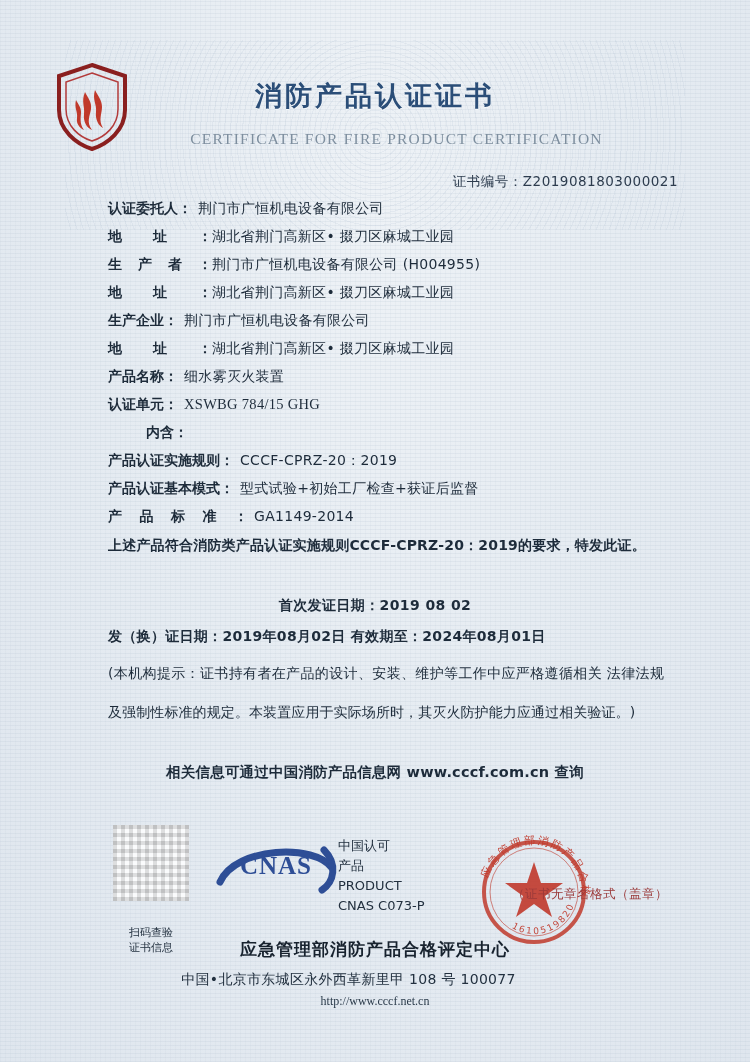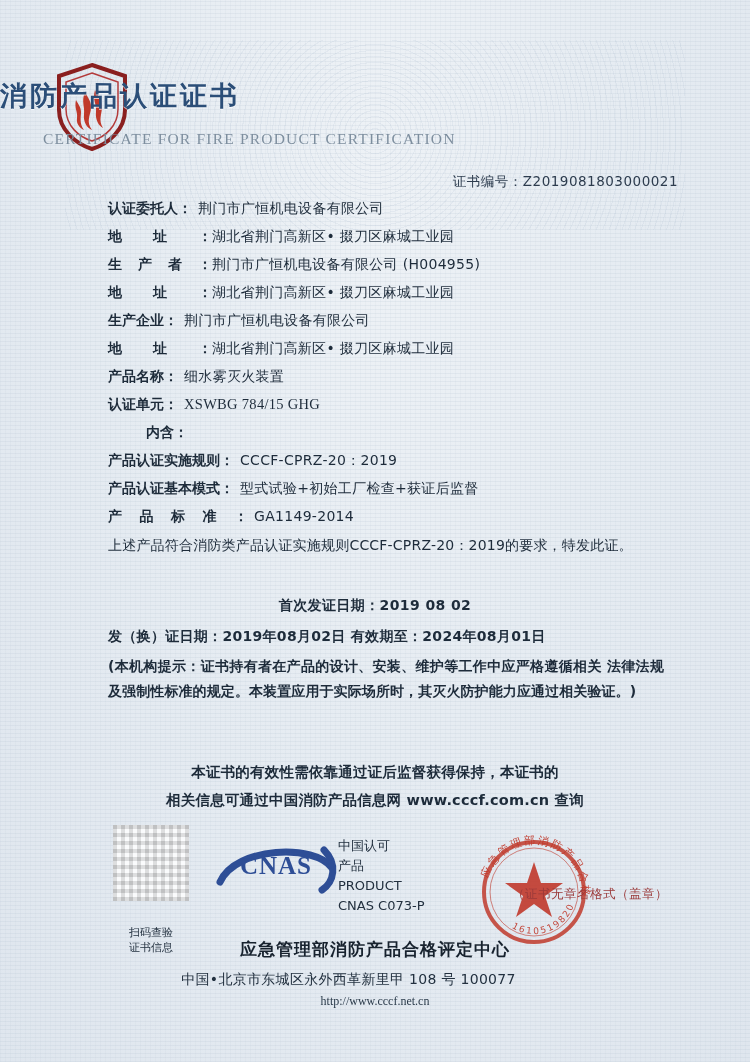--- a/index.html
+++ b/index.html
@@ -40,21 +40,21 @@
     left: 55px;
     top: 62px;
     width: 74px;
     height: 90px;
   }
   .header {
     position: absolute;
     left: 0;
     top: 78px;
     width: 750px;
-    text-align: left;
+    text-align: center;
   }
   .title-cn {
     font-size: 27px;
     letter-spacing: 3px;
     color: #2b4e78;
     font-weight: bold;
     font-family: "DejaVu Sans", sans-serif;
     text-shadow: 0 1px 0 rgba(255,255,255,.7);
   }
   .title-en {
@@ -121,21 +121,21 @@
     flex: 0 0 52px;
   }
   .para {
     position: absolute;
     left: 108px;
     width: 560px;
     font-family: "DejaVu Sans", sans-serif;
     font-size: 14px;
     line-height: 26px;
     color: #1d2b3a;
-    font-weight: normal;
+    font-weight: bold;
     letter-spacing: .2px;
   }
   .para-statement { top: 532px; }
   .issue-first {
     position: absolute;
     left: 0;
     top: 597px;
     width: 750px;
     text-align: center;
     font-family: "DejaVu Sans", sans-serif;
@@ -155,22 +155,22 @@
     color: #1d2b3a;
     letter-spacing: .3px;
   }
   .notice {
     position: absolute;
     left: 108px;
     top: 654px;
     width: 556px;
     font-family: "DejaVu Sans", sans-serif;
     font-size: 14px;
-    line-height: 25px;
-    font-weight: bold;
+    line-height: 39px;
+    font-weight: normal;
     color: #1d2b3a;
     letter-spacing: .1px;
     text-align: justify;
   }
   .validity {
     position: absolute;
     left: 0;
     top: 758px;
     width: 750px;
     text-align: center;
@@ -399,21 +399,20 @@
   </div>
 
   <div class="para para-statement">上述产品符合消防类产品认证实施规则CCCF-CPRZ-20：2019的要求，特发此证。</div>
 
   <div class="issue-first">首次发证日期：2019 08 02</div>
   <div class="issue-line">发（换）证日期：2019年08月02日  有效期至：2024年08月01日</div>
 
   <div class="notice">(本机构提示：证书持有者在产品的设计、安装、维护等工作中应严格遵循相关 法律法规及强制性标准的规定。本装置应用于实际场所时，其灭火防护能力应通过相关验证。)</div>
 
   <div class="validity">
-    <div>本证书的有效性需依靠通过证后监督获得保持，本证书的</div>
     <div>相关信息可通过中国消防产品信息网 www.cccf.com.cn 查询</div>
   </div>
 
   <div class="qr"></div>
   <div class="qr-caption">
     <div>扫码查验</div>
     <div>证书信息</div>
   </div>
 
   <div class="cnas">

